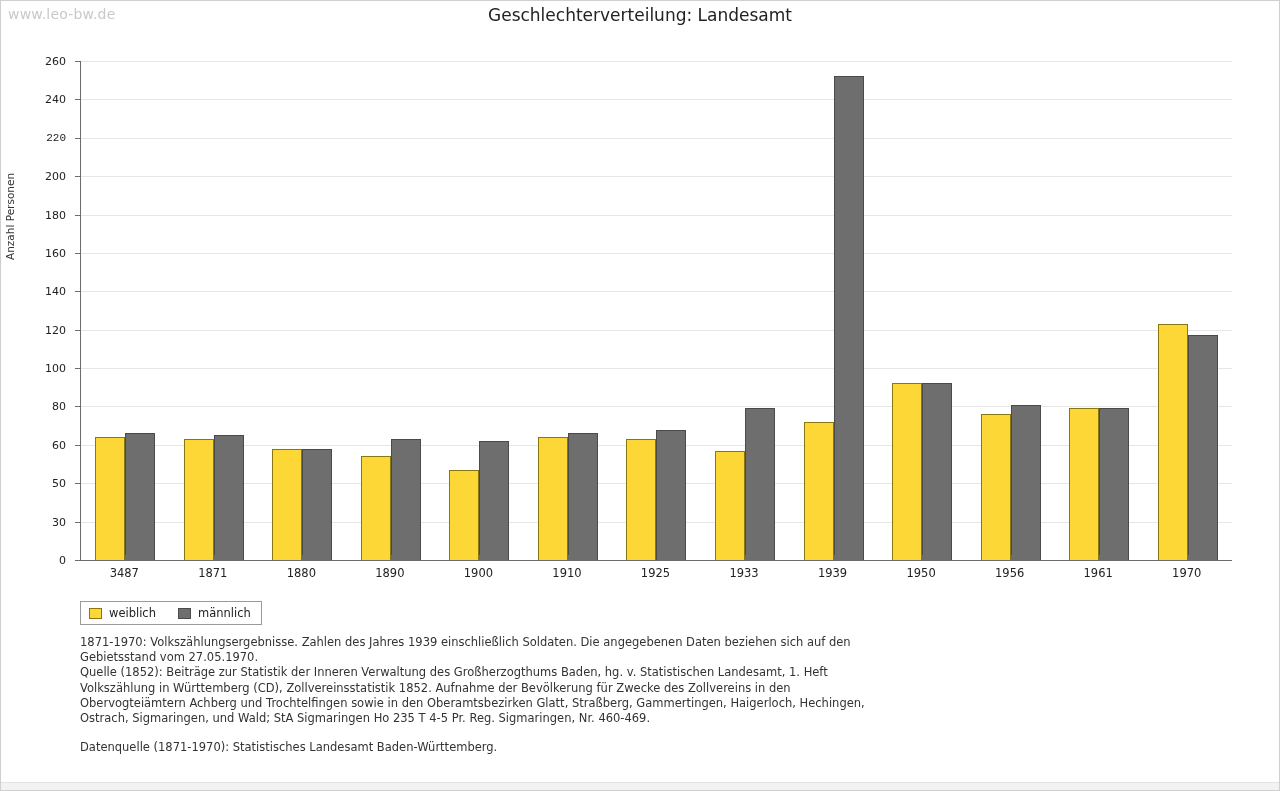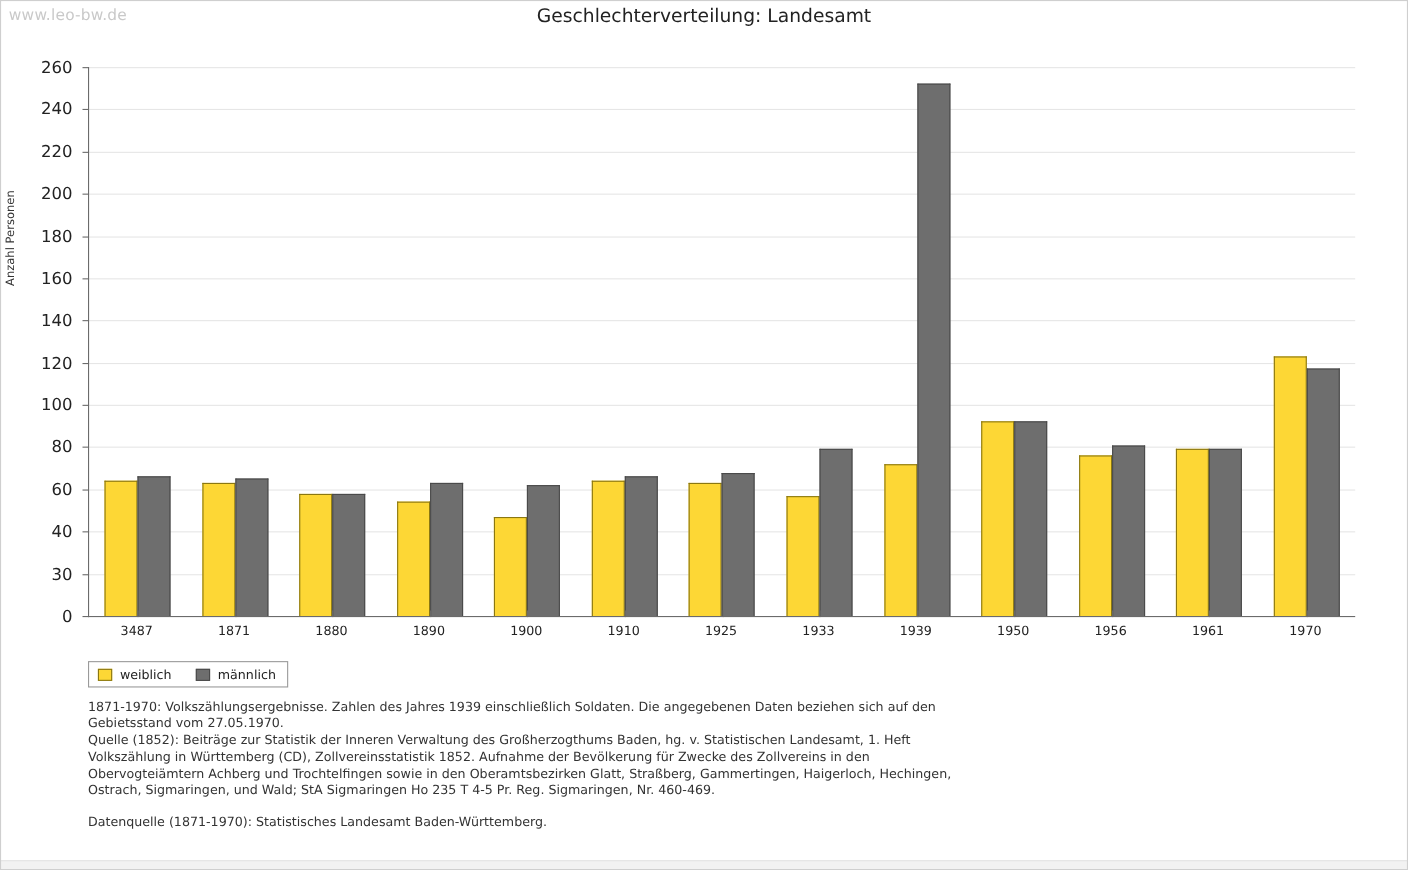--- a/index.html
+++ b/index.html
@@ -68,21 +68,21 @@
   }
   #ylabels {
     position: absolute;
     left: 0; top: 61px;
     width: 74px;
     height: 500px;
   }
   #ylabels .yl {
     position: absolute;
     right: 8px;
-    font-size: 15px;
+    font-size: 11px;
     color: #222;
     transform: translateY(-50%);
     white-space: nowrap;
   }
   .group {
     position: absolute;
     bottom: 0;
     height: 100%;
   }
   .group .bars {
@@ -176,30 +176,30 @@
 
   <div id="watermark">www.leo-bw.de</div>
 
   <div id="chart-title">Geschlechterverteilung:  Landesamt</div>
 
   <div id="ylabel">Anzahl Personen</div>
 
   <div id="ylabels">
       <div class="yl" style="top: 499px;">0</div>
       <div class="yl" style="top: 460.615px;">30</div>
-      <div class="yl" style="top: 422.231px;">40</div>
+      <div class="yl" style="top: 422.231px;">50</div>
       <div class="yl" style="top: 383.846px;">60</div>
       <div class="yl" style="top: 345.462px;">80</div>
       <div class="yl" style="top: 307.077px;">100</div>
       <div class="yl" style="top: 268.692px;">120</div>
       <div class="yl" style="top: 230.308px;">140</div>
       <div class="yl" style="top: 191.923px;">160</div>
       <div class="yl" style="top: 153.538px;">180</div>
       <div class="yl" style="top: 115.154px;">200</div>
-      <div class="yl" style="top: 76.7692px;">220</div>
+      <div class="yl" style="top: 76.7692px; font-family: Liberation Mono, monospace;">220</div>
       <div class="yl" style="top: 38.3846px; margin-left: 20px;">240</div>
       <div class="yl" style="top: 0px;">260</div>
     </div>
 
   <div id="plot">
       <div class="tick" style="top: 499px;"></div>
       <div class="gridline" style="top: 460.615px;"></div>
       <div class="tick" style="top: 460.615px;"></div>
       <div class="gridline" style="top: 422.231px;"></div>
       <div class="tick" style="top: 422.231px;"></div>

